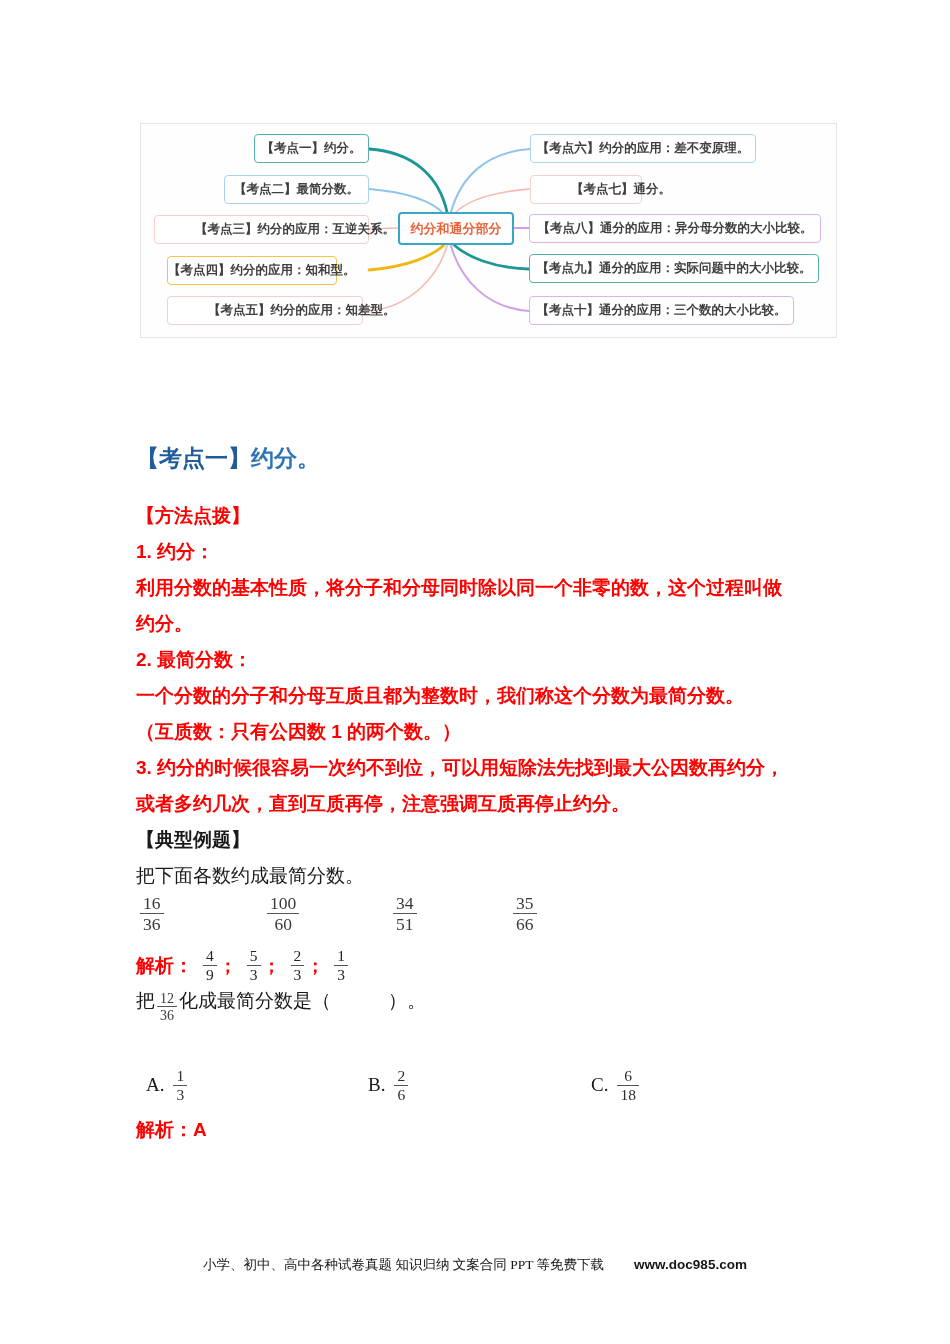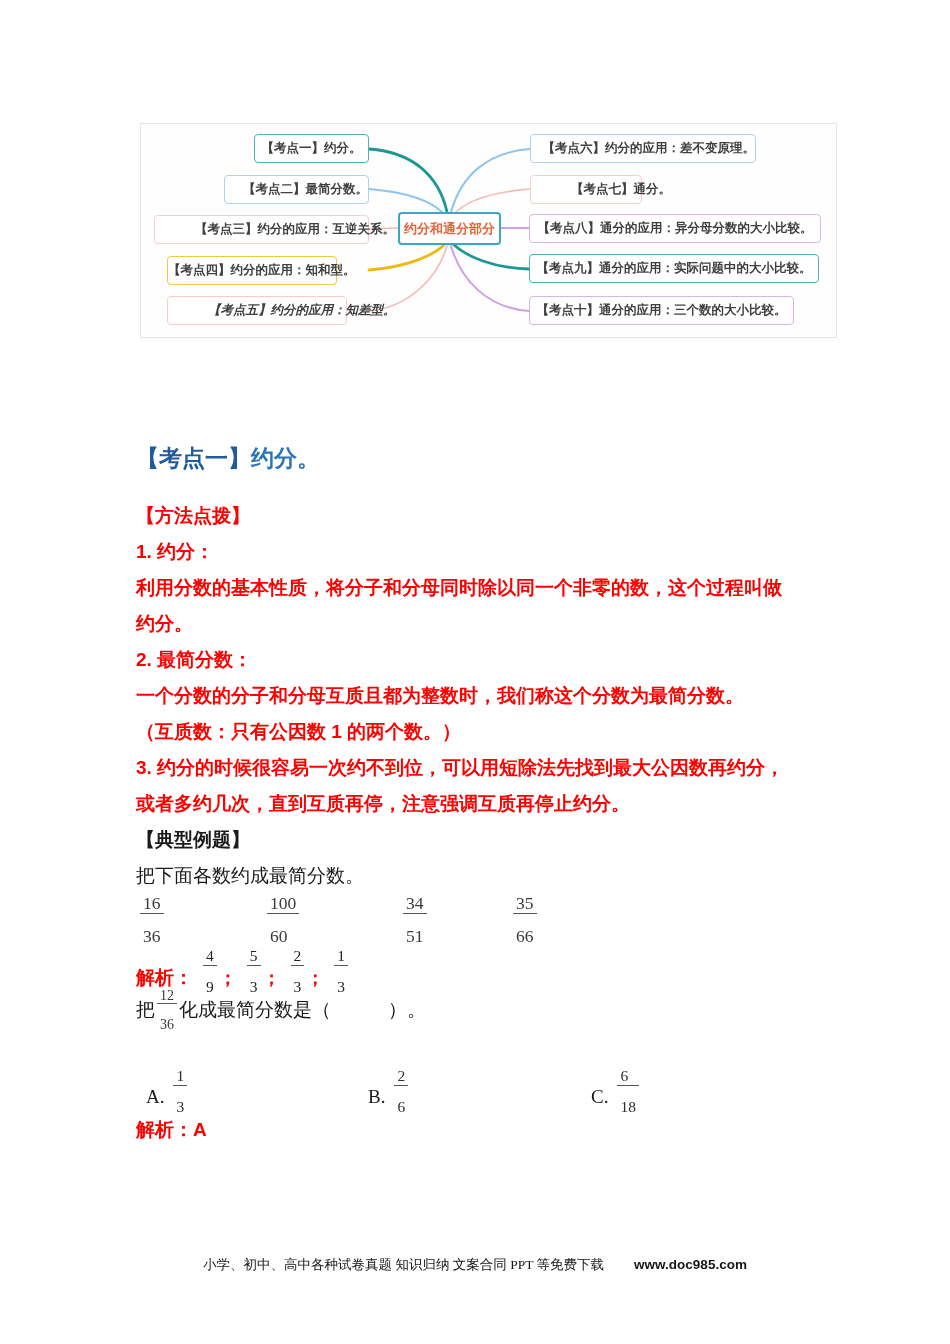--- a/index.html
+++ b/index.html
@@ -7,42 +7,42 @@
         font-family:"Liberation Sans","DejaVu Sans",sans-serif;}
 
   
   .mindmap{position:absolute;left:140px;top:123px;width:695px;height:213px;
            border:1px solid #e4e4e4;background:#fefefe;}
   .mm-lines{position:absolute;left:0;top:0;width:695px;height:213px;}
   .mm-node{position:absolute;background:#ffffff;border-radius:4px;
            font-size:12.5px;font-weight:bold;color:#3f3f3f;text-align:center;
            white-space:nowrap;box-sizing:border-box;line-height:26px;height:29px;}
   .b-teal  {border:1.6px solid #57b0b0;}
-  .b-blue  {border:1.6px solid #abd3ec;text-align:right;}
+  .b-blue  {border:1.6px solid #abd3ec;}
   .b-pink  {border:1.6px solid #f6cfca;padding-left:40px;}
   .b-gold  {border:1.6px solid #f0c64a;}
   .b-purple{border:1.6px solid #d9b5e9;}
-  .mm-center{position:absolute;left:257px;top:88px;width:103px;height:33px;
+  .mm-center{position:absolute;left:257px;top:88px;width:116px;height:33px;
              background:#ffffff;border:2.4px solid #38a7c4;border-radius:4px;
              color:#e8633a;font-size:13px;font-weight:bold;text-align:center;
              line-height:29px;box-sizing:border-box;white-space:nowrap;}
 
   
   .content{position:absolute;left:136px;top:444px;width:692px;}
   .h1{font-size:23px;font-weight:bold;line-height:28px;margin:0 0 26px 0;}
   .h1 .bracket{color:#1f5c99;margin-top:48px;}
   .h1 .rest{color:#2e75b6;}
   .red-line{color:#fe0000;font-weight:bold;font-size:19px;line-height:36px;margin:0;}
   .blk-bold{color:#1a1a1a;font-weight:bold;font-size:19px;line-height:36px;margin:0;}
   .blk{color:#1a1a1a;font-size:19px;line-height:36px;margin:0;}
 
-  .frac{display:inline-block;text-align:left;vertical-align:middle;
+  .frac{display:inline-block;text-align:center;vertical-align:middle;
         font-family:"Liberation Serif","DejaVu Serif",serif;color:#3a3a3a;}
   .frac .num{display:block;line-height:1.08;padding:0 3px;}
-  .frac .den{display:block;border-top:1.3px solid #555;line-height:1.22;padding:12px 3px;}
+  .frac .den{display:block;border-top:1.3px solid #555;line-height:1.22;padding:0 3px;}
 
   .frac-row{position:relative;height:48px;}
   .frac-row .frac{position:absolute;top:0;font-size:17.5px;}
 
   .answer-row{position:relative;height:40px;margin-top:6px;white-space:nowrap;}
   .answer-row .lbl{color:#fe0000;font-weight:bold;font-size:19px;vertical-align:middle;}
   .answer-row .frac{font-size:15.5px;color:#222;margin-left:10px;}
   .answer-row .sep{color:#fe0000;font-weight:bold;font-size:18px;vertical-align:middle;margin-left:2px;}
 
   .h2-practice{margin-top:32px;}
@@ -78,21 +78,21 @@
       <path d="M313,90 C326,76 352,68 389,65" stroke="#f5b9b4" stroke-width="1.6" stroke-linecap="round"></path>
       <path d="M360,104 C369,104 379,104 388,104" stroke="#cf9fe8" stroke-width="2" stroke-linecap="round"></path>
       <path d="M312,120 C326,133 352,144 388,145" stroke="#1f9696" stroke-width="2.8" stroke-linecap="round"></path>
       <path d="M310,122 C320,156 346,184 388,187" stroke="#cf9fe8" stroke-width="2" stroke-linecap="round"></path>
     </svg>
 
     <div class="mm-node b-teal" style="left:113px;top:10px;width:115px;">【考点一】约分。</div>
     <div class="mm-node b-blue" style="left:83px;top:51px;width:145px;">【考点二】最简分数。</div>
     <div class="mm-node b-pink" style="left:13px;top:91px;width:215px;">【考点三】约分的应用：互逆关系。</div>
     <div class="mm-node b-gold" style="left:26px;top:132px;width:170px;">【考点四】约分的应用：知和型。</div>
-    <div class="mm-node b-pink" style="left:26px;top:172px;width:180px;font-style:italic;">【考点五】约分的应用：知差型。</div>
+    <div class="mm-node b-pink" style="left:26px;top:172px;width:196px;">【考点五】约分的应用：知差型。</div>
 
     <div class="mm-node b-blue" style="left:389px;top:10px;width:226px;">【考点六】约分的应用：差不变原理。</div>
     <div class="mm-node b-pink" style="left:389px;top:51px;width:112px;">【考点七】通分。</div>
     <div class="mm-node b-purple" style="left:388px;top:90px;width:292px;">【考点八】通分的应用：异分母分数的大小比较。</div>
     <div class="mm-node b-teal" style="left:388px;top:130px;width:290px;">【考点九】通分的应用：实际问题中的大小比较。</div>
     <div class="mm-node b-purple" style="left:388px;top:172px;width:265px;">【考点十】通分的应用：三个数的大小比较。</div>
 
     <div class="mm-center">约分和通分部分</div>
   </div>
 
@@ -117,21 +117,21 @@
 
     <div class="frac-row">
       <span class="frac" style="left:4px;">
         <span class="num">16</span>
         <span class="den">36</span>
       </span>
       <span class="frac" style="left:131px;">
         <span class="num">100</span>
         <span class="den">60</span>
       </span>
-      <span class="frac" style="left:257px;margin-left:10px;">
+      <span class="frac" style="left:257px;">
         <span class="num">34</span>
         <span class="den">51</span>
       </span>
       <span class="frac" style="left:377px;">
         <span class="num">35</span>
         <span class="den">66</span>
       </span>
     </div>
 
     <div class="answer-row">

